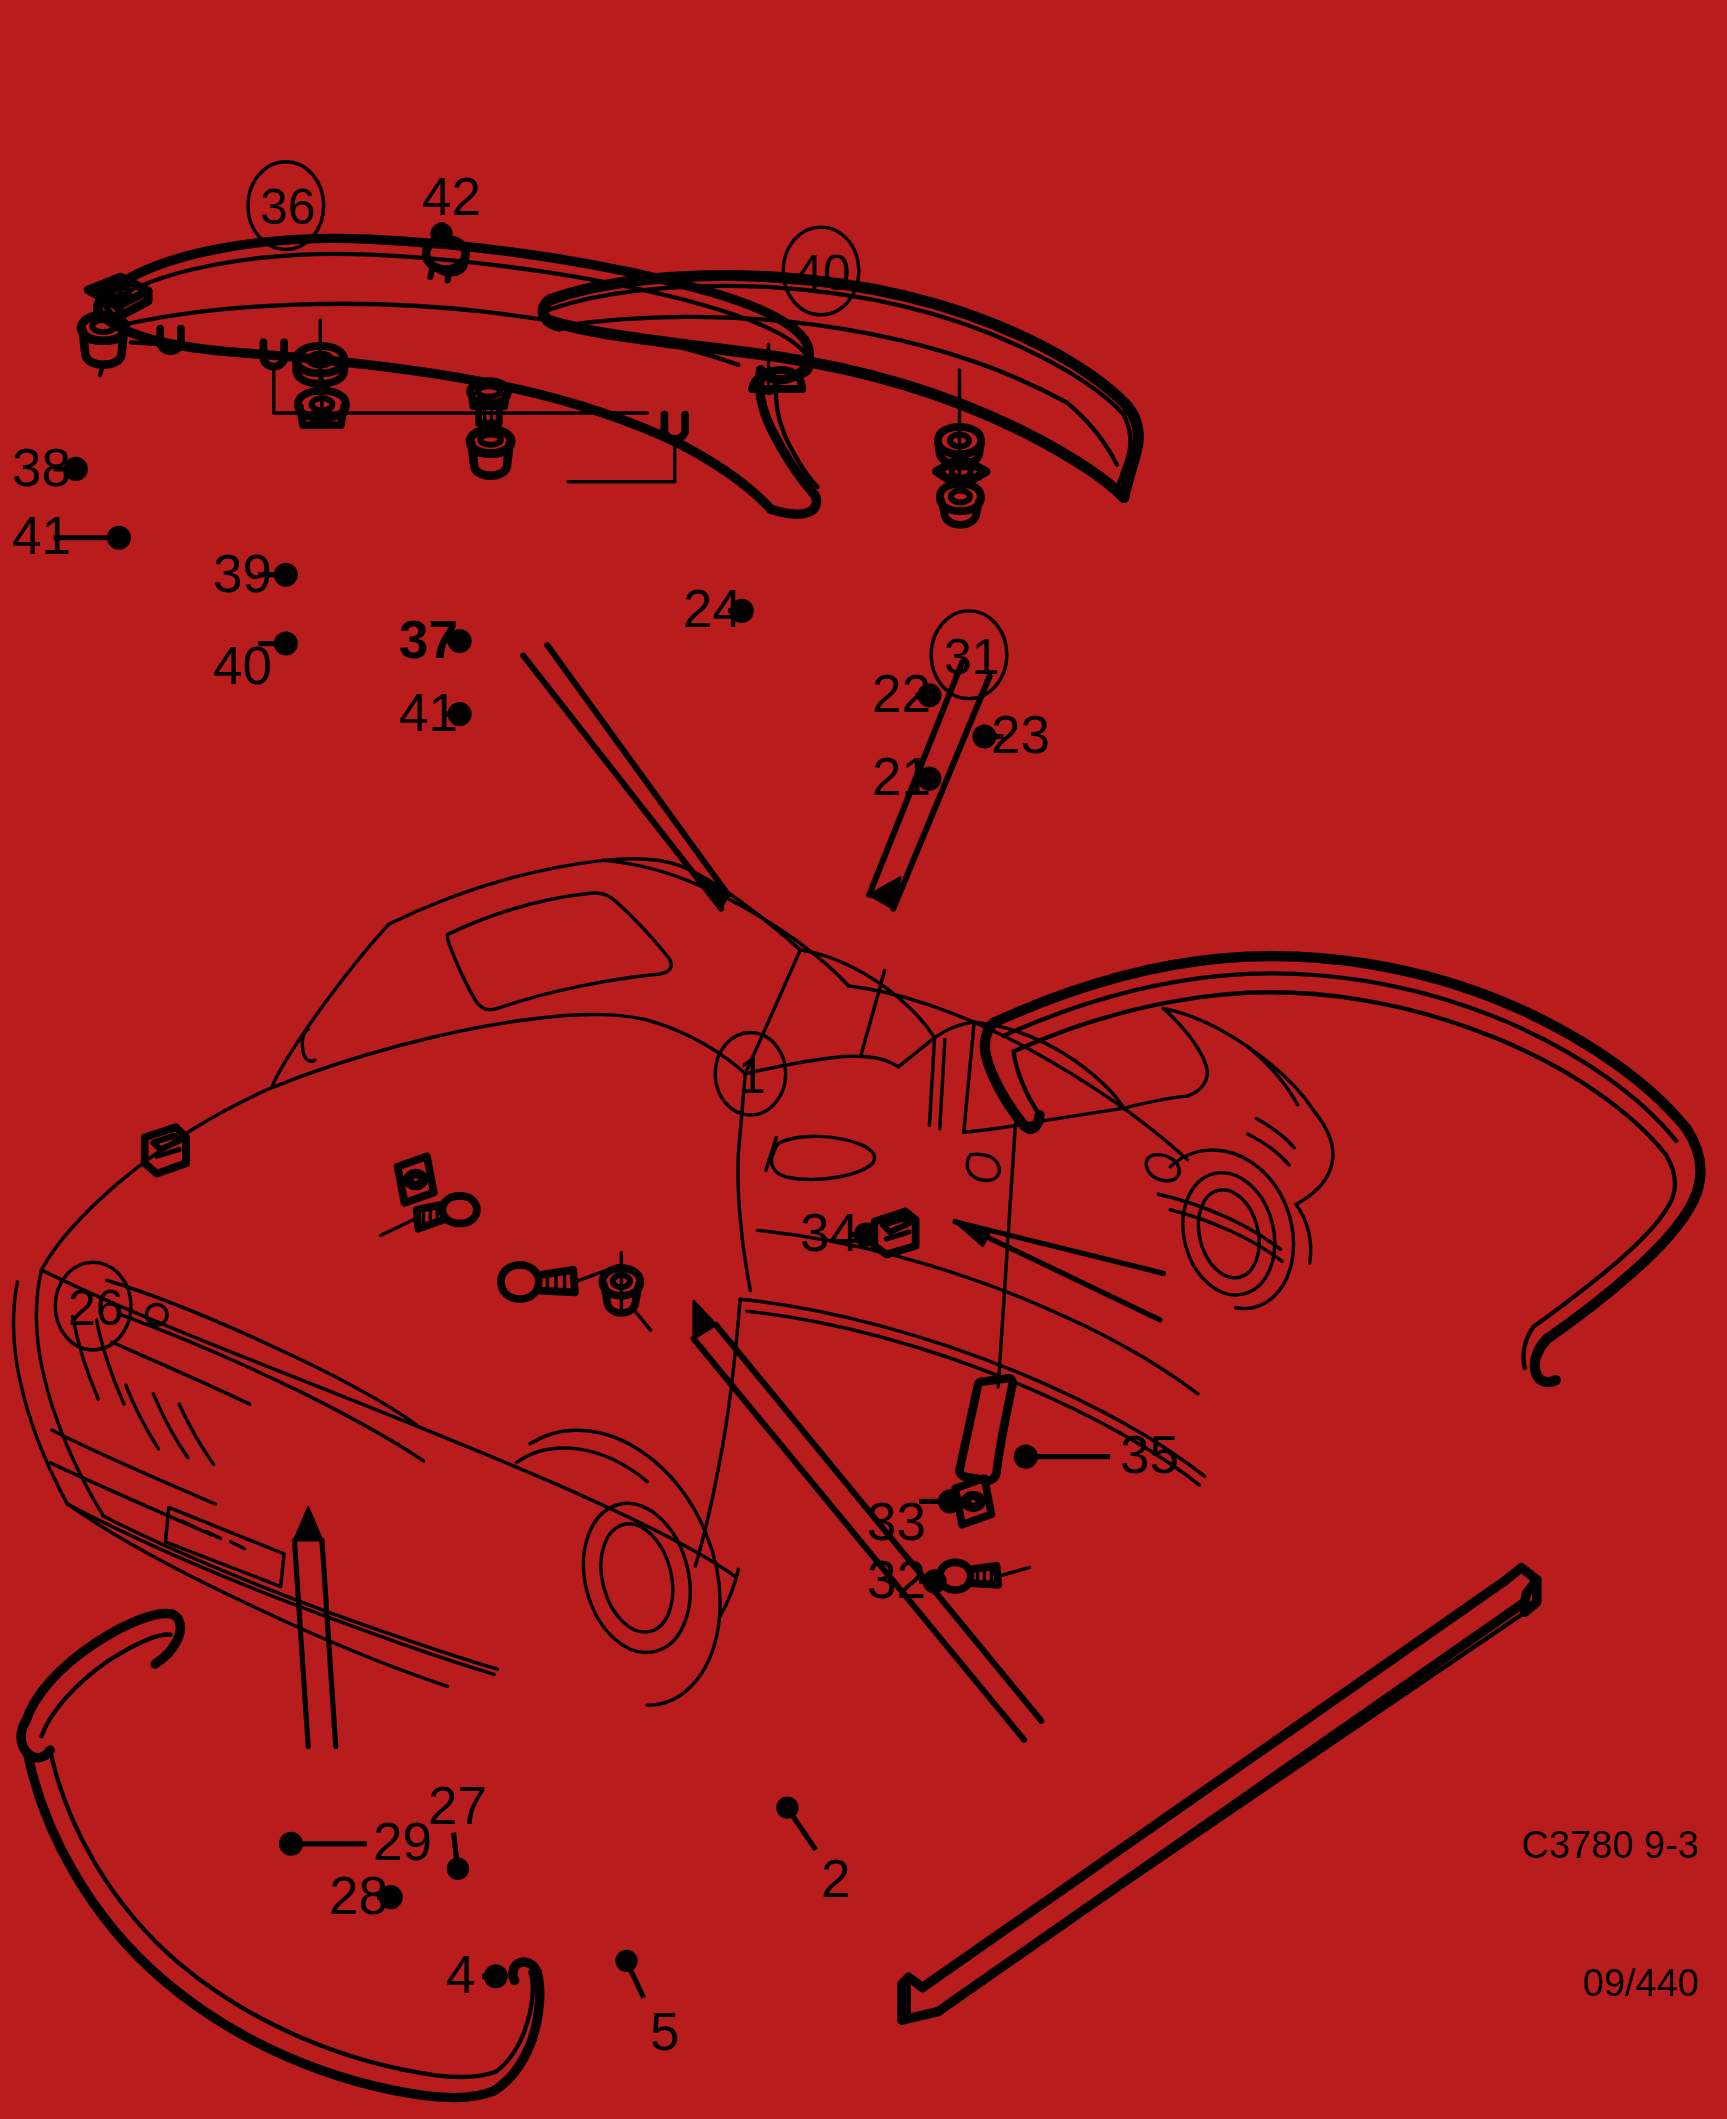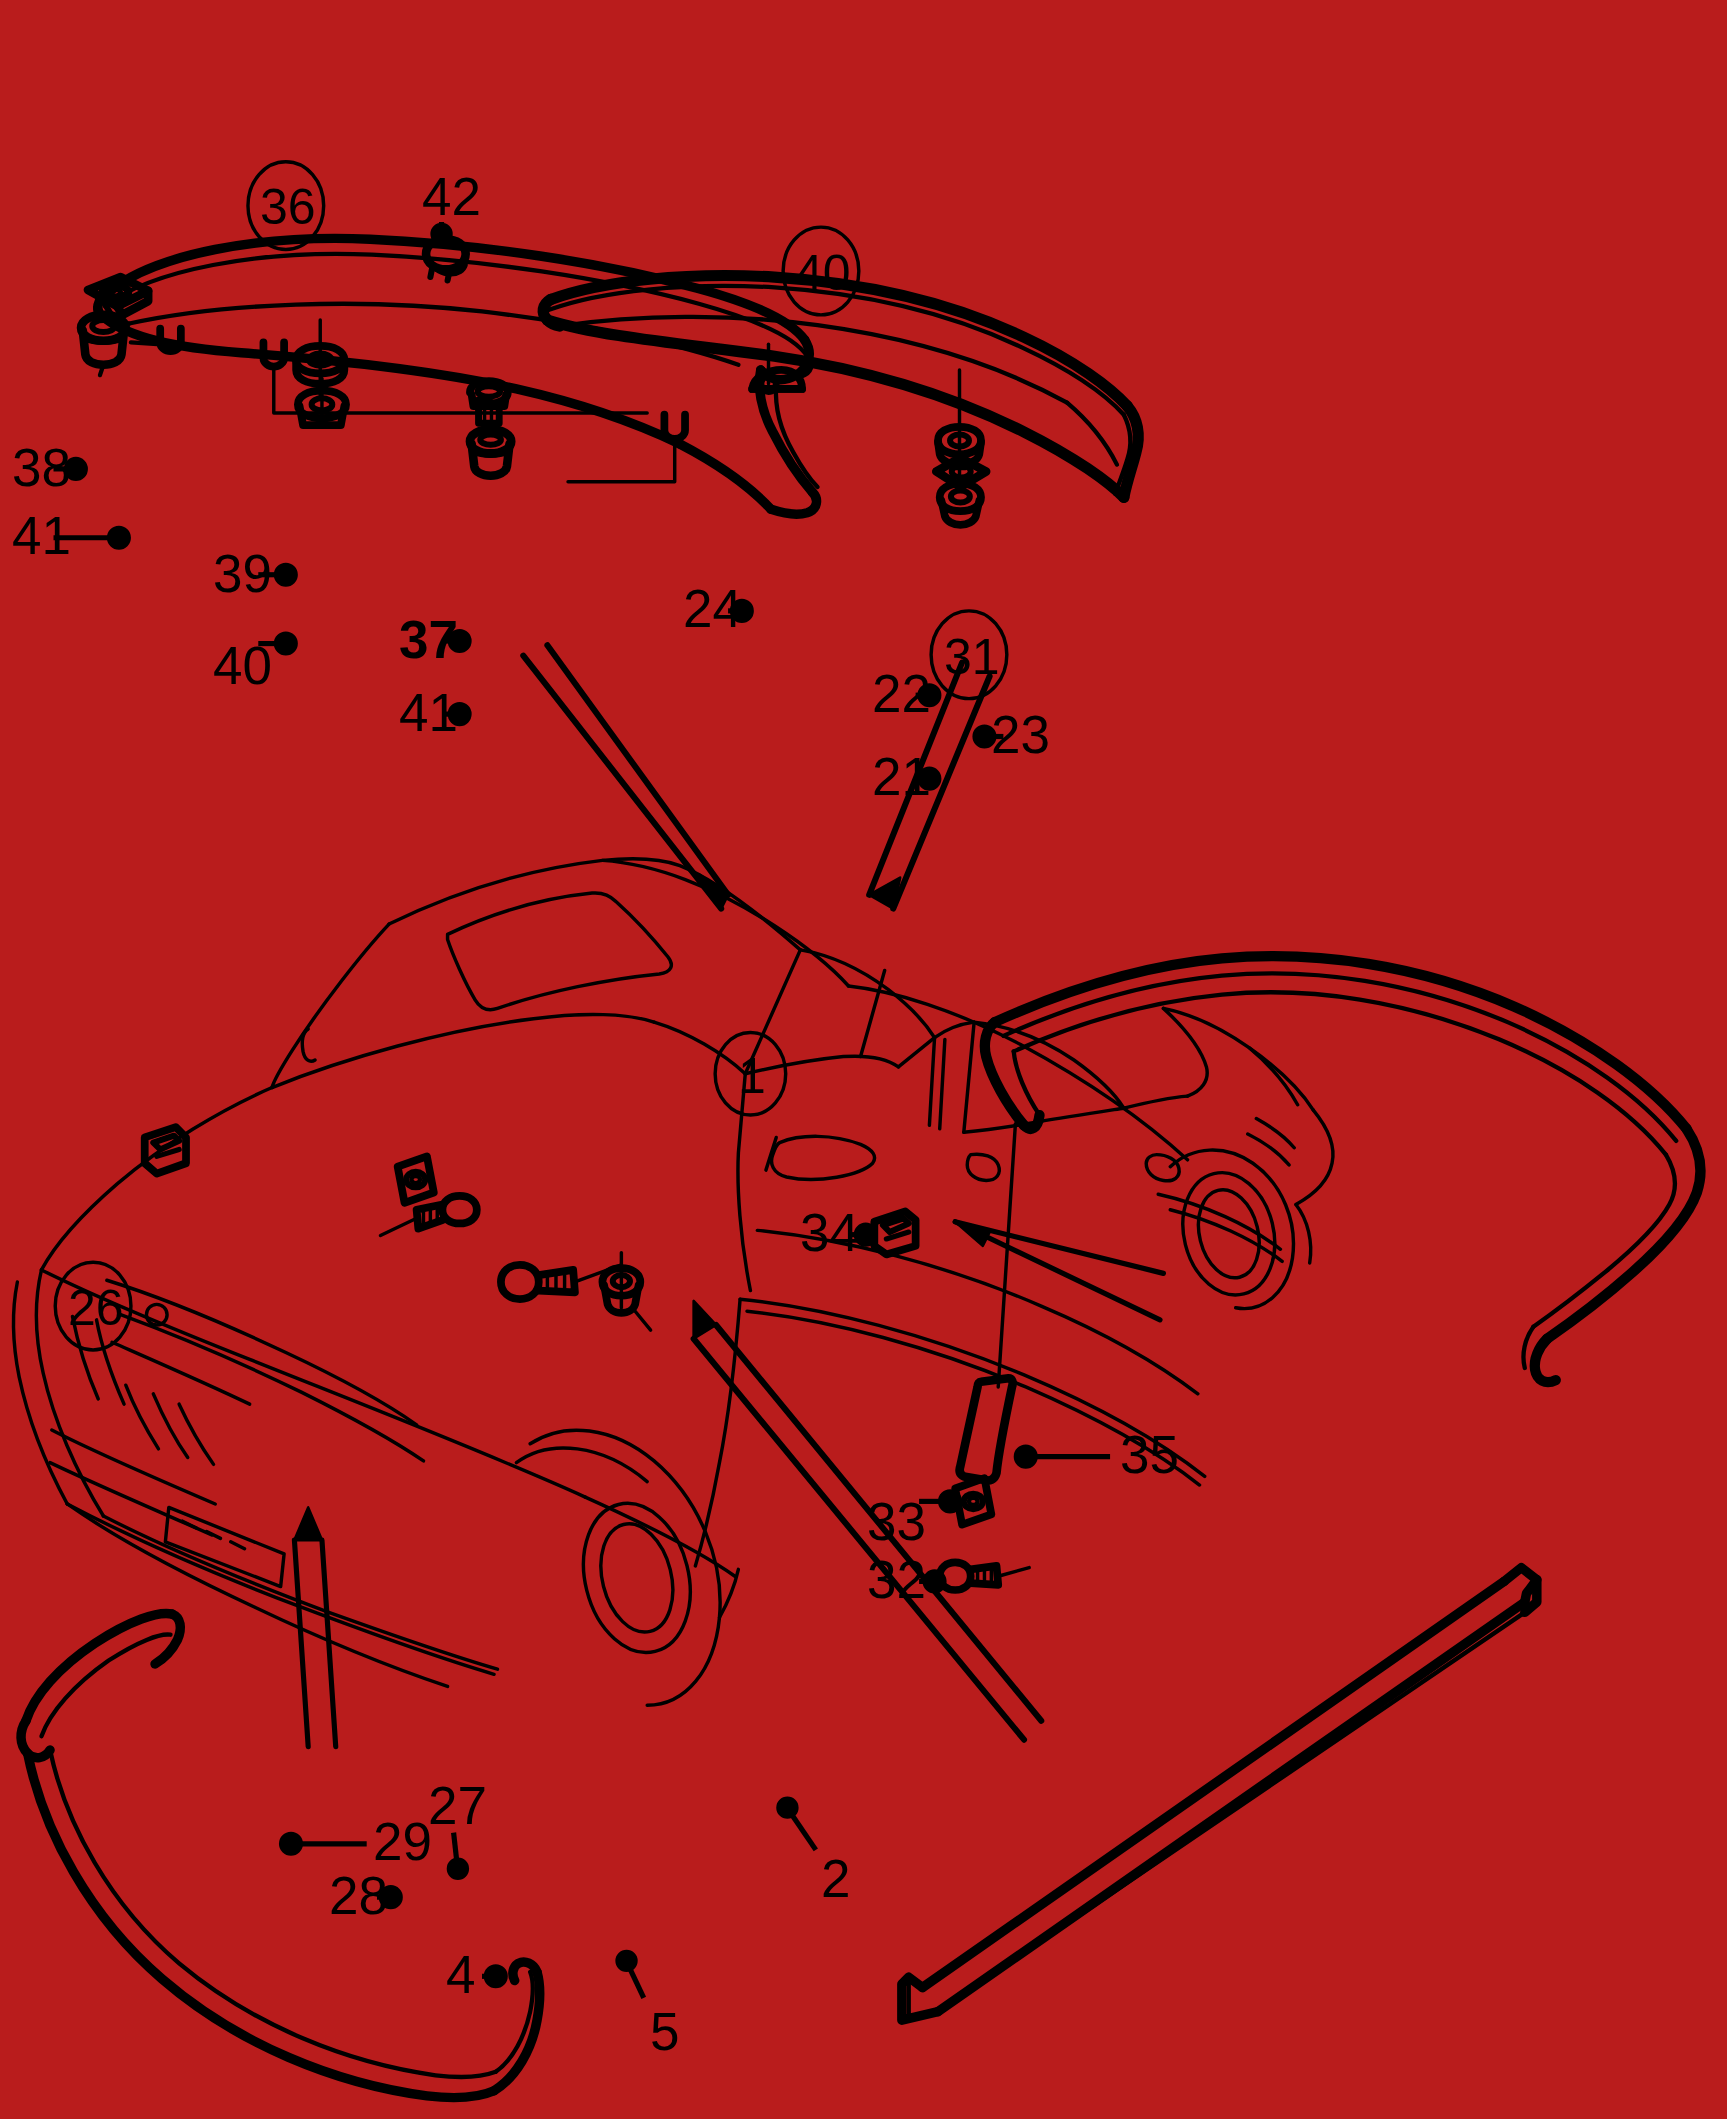--- a/index.html
+++ b/index.html
@@ -552,15 +552,19 @@
         <circle cx="576" cy="2297" r="11"></circle>
 
       <line x1="748" y1="2322" x2="730" y2="2284"></line>
         <circle cx="728" cy="2279" r="10"></circle>
 
       <line x1="948" y1="2150" x2="918" y2="2106"></line>
         <circle cx="915" cy="2101" r="10"></circle>
     </g>
   </svg>
 
+  <div id="footer">
+    <div>C3780 9-3</div>
+    <div>09/440</div>
+  </div>
 
 </div>
 
 
 </body></html>

